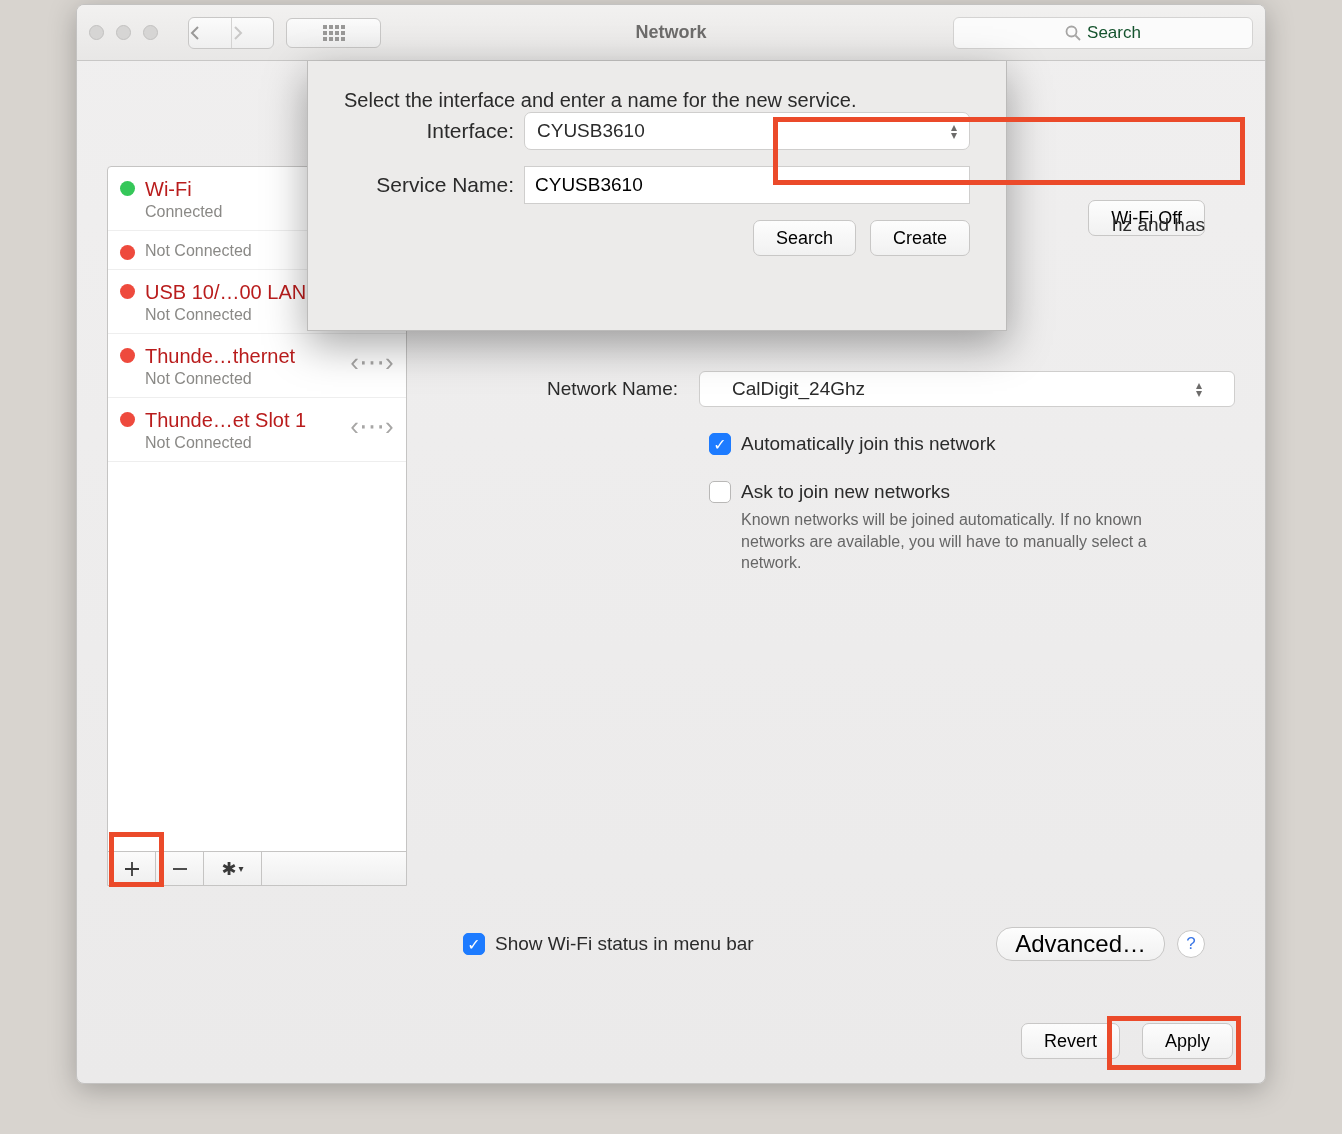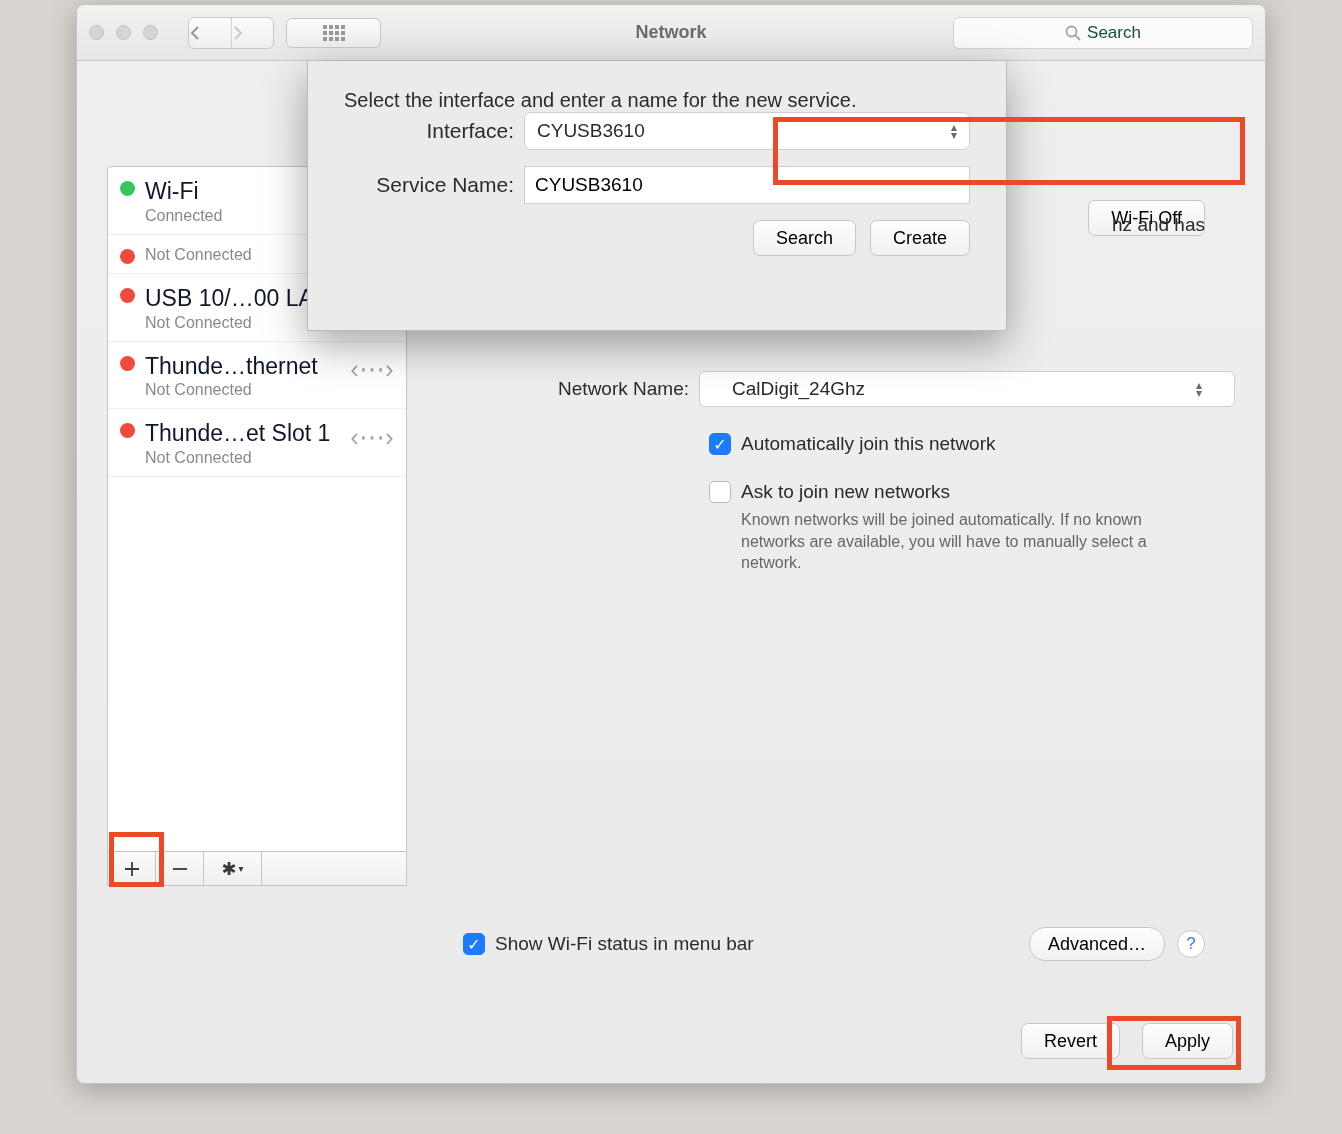--- a/index.html
+++ b/index.html
@@ -98,21 +98,21 @@
     border-bottom:1px solid #eee;
     position: relative;
   }
   .service .dot {
     width:15px;height:15px;border-radius:50%;
     margin-top:4px; flex-shrink:0;
   }
   .dot.green { background:#35c759; }
   .dot.red { background:#ee4a3d; }
   .svc-text { line-height:1.25; flex:1; overflow:hidden; }
-  .svc-name { font-size:23px; color:#0f172a; white-space:nowrap; overflow:hidden; text-overflow:ellipsis; }
+  .svc-name { font-size:20px; color:#b91c1c; white-space:nowrap; overflow:hidden; text-overflow:ellipsis; }
   .svc-status { font-size:16px; color:#8a8986; }
   .svc-icon {
     width:48px;height:36px;
     display:flex;align-items:center;justify-content:center;
     color:#a7a6a5; font-size:26px;
   }
   .sidebar-footer {
     margin-top:auto;
     border-top:1px solid #c5c4c3;
     height: 34px;
@@ -136,21 +136,21 @@
   .statusline {
     position:absolute;
     top: 48px; right: 30px;
     color:#2b2b2b; font-size:19px;
   }
   .nnrow {
     display:flex; align-items:center;
     margin-top: 195px;
   }
   .nnrow .lbl {
-    width: 260px; text-align:right; font-size:19px; padding-right:10px;
+    width: 260px; text-align:right; font-size:19px; padding-right:21px;
   }
   .popup {
     flex:1; height:36px;
     border:1px solid #cfcecd; border-radius:6px;
     background:#fff;
     display:flex; align-items:center; justify-content:space-between;
     padding: 0 32px;
     font-size:19px;
   }
   .stepper { color:#6c6b6a; font-size:12px; line-height:8px; display:flex;flex-direction:column; }
@@ -165,21 +165,21 @@
 
   .panel-bottom {
     position:absolute; left:0; right:30px; bottom: 122px;
     display:flex; align-items:center;
   }
   .menubar-chk { display:flex;align-items:center;font-size:19px; margin-left: 34px;}
   .adv-btn {
     margin-left:auto; height:34px; padding:0 18px;
     border:1px solid #c8c7c6;border-radius:16px;
     background:linear-gradient(#fdfdfd,#f1f1f1);
-    font-size:18px;
+    font-size:24px;
   }
   .help-btn {
     width:28px;height:28px;border-radius:50%;
     border:1px solid #c8c7c6;margin-left:12px;
     background:#fff;color:#3a76e6;font-size:17px;
     display:flex;align-items:center;justify-content:center;
   }
 
   .footer-btns {
     position:absolute; right: 32px; bottom: 24px;

